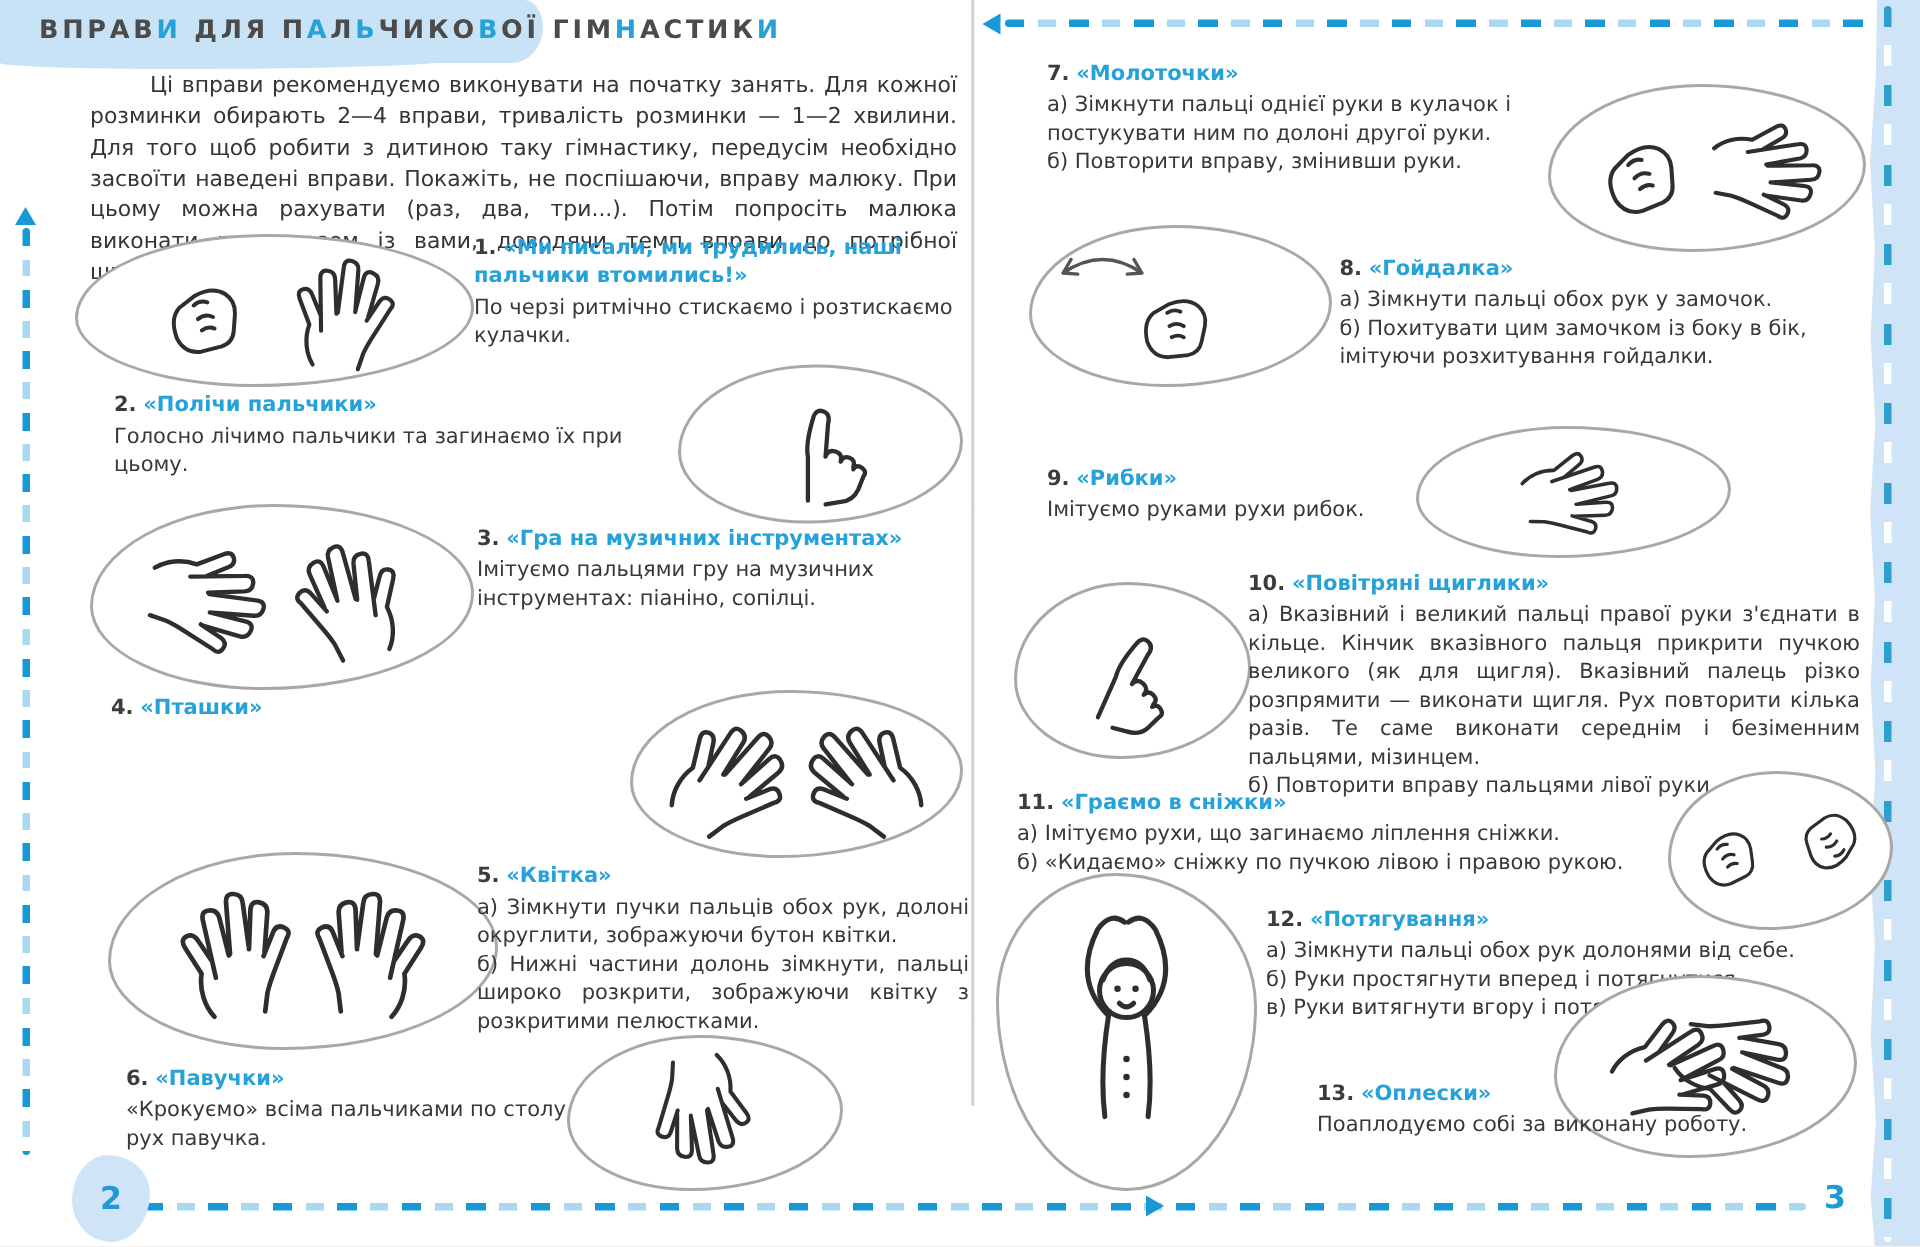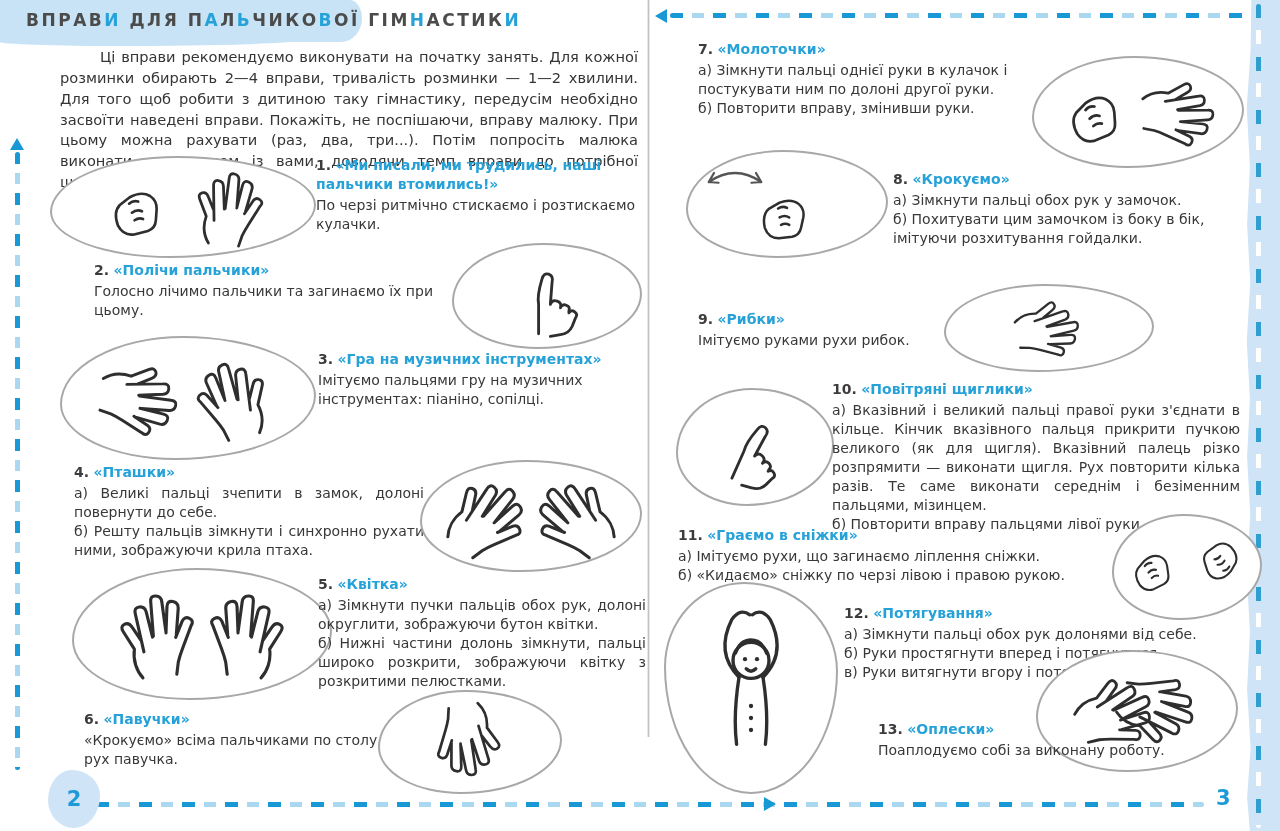--- a/index.html
+++ b/index.html
@@ -130,21 +130,21 @@
         <use href="#hand-open"></use>
       </svg>
   </div>
   <div class="ex" style="left:316px;top:156px;width:330px;">
     <div class="ex-head"><span class="ex-num">1.</span> <span class="ex-title">«Ми писали, ми трудились, наші пальчики втомились!»</span></div>
     <div class="ex-body">
         <div>По черзі ритмічно стискаємо і розтискаємо кулачки.</div>
       </div>
   </div>
 
-  <div class="ex" style="left:76px;top:261px;width:380px;margin-left:18px;">
+  <div class="ex" style="left:76px;top:261px;width:380px;">
     <div class="ex-head"><span class="ex-num">2.</span> <span class="ex-title">«Полічи пальчики»</span></div>
     <div class="ex-body">
         <div>Голосно лічимо пальчики та загинаємо їх при цьому.</div>
       </div>
   </div>
   <div class="blob" style="left:452px;top:243px;width:186px;height:102px;">
     <svg width="84" height="88">
         <use href="#hand-point"></use>
       </svg>
   </div>
@@ -159,24 +159,20 @@
   </div>
   <div class="ex" style="left:318px;top:350px;width:324px;">
     <div class="ex-head"><span class="ex-num">3.</span> <span class="ex-title">«Гра на музичних інструментах»</span></div>
     <div class="ex-body">
         <div>Імітуємо пальцями гру на музичних інструментах: піаніно, сопілці.</div>
       </div>
   </div>
 
   <div class="ex just" style="left:74px;top:463px;width:350px;">
     <div class="ex-head"><span class="ex-num">4.</span> <span class="ex-title">«Пташки»</span></div>
-    <div class="ex-body">
-        <div>а) Великі пальці зчепити в замок, долоні повернути до себе.</div>
-        <div>б) Решту пальців зімкнути і синхронно рухати ними, зображуючи крила птаха.</div>
-      </div>
   </div>
   <div class="blob" style="left:420px;top:460px;width:218px;height:108px;">
     <svg width="88" height="88" style="transform:rotate(40deg)">
         <use href="#hand-open"></use>
       </svg>
     <svg width="88" height="88" style="transform:rotate(-40deg) scaleX(-1)">
         <use href="#hand-open"></use>
       </svg>
   </div>
 
@@ -228,21 +224,21 @@
     <div style="position:absolute;left:8px;top:6px;">
         <svg width="78" height="30">
           <use href="#arc-arrow"></use>
         </svg>
       </div>
     <svg width="84" height="74" style="margin-top:18px">
         <use href="#hand-fist"></use>
       </svg>
   </div>
   <div class="ex" style="left:893px;top:170px;width:352px;">
-    <div class="ex-head"><span class="ex-num">8.</span> <span class="ex-title">«Крокуємо»</span></div>
+    <div class="ex-head"><span class="ex-num">8.</span> <span class="ex-title">«Гойдалка»</span></div>
     <div class="ex-body">
         <div>а) Зімкнути пальці обох рук у замочок.</div>
         <div>б) Похитувати цим замочком із боку в бік, імітуючи розхитування гойдалки.</div>
       </div>
   </div>
 
   <div class="ex" style="left:698px;top:310px;width:262px;">
     <div class="ex-head"><span class="ex-num">9.</span> <span class="ex-title">«Рибки»</span></div>
     <div class="ex-body">
         <div>Імітуємо руками рухи рибок.</div>
@@ -264,21 +260,21 @@
     <div class="ex-body">
         <div>а) Вказівний і великий пальці правої руки з'єднати в кільце. Кінчик вказівного пальця прикрити пучкою великого (як для щигля). Вказівний палець різко розпрямити — виконати щигля. Рух повторити кілька разів. Те саме виконати середнім і безіменним пальцями, мізинцем.</div>
         <div>б) Повторити вправу пальцями лівої руки.</div>
       </div>
   </div>
 
   <div class="ex" style="left:678px;top:526px;width:440px;">
     <div class="ex-head"><span class="ex-num">11.</span> <span class="ex-title">«Граємо в сніжки»</span></div>
     <div class="ex-body">
         <div>а) Імітуємо рухи, що загинаємо ліплення сніжки.</div>
-        <div>б) «Кидаємо» сніжку по черзі лівою і правою рукою.</div>
+        <div>б) «Кидаємо» сніжку по пучкою лівою і правою рукою.</div>
       </div>
   </div>
   <div class="blob" style="left:1112px;top:514px;width:146px;height:102px;">
     <svg width="66" height="62" style="transform:rotate(-20deg)">
         <use href="#hand-fist"></use>
       </svg>
     <svg width="66" height="62" style="transform:rotate(150deg)">
         <use href="#hand-fist"></use>
       </svg>
   </div>

